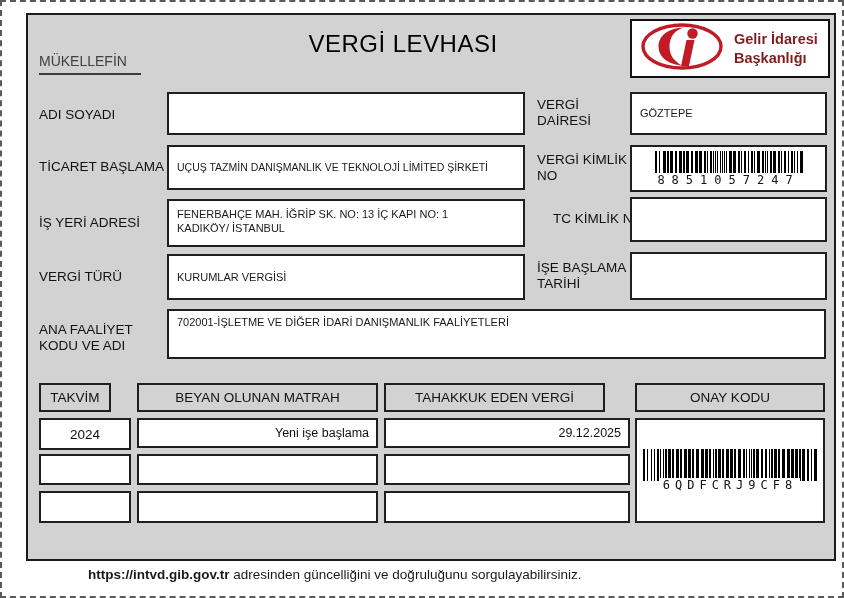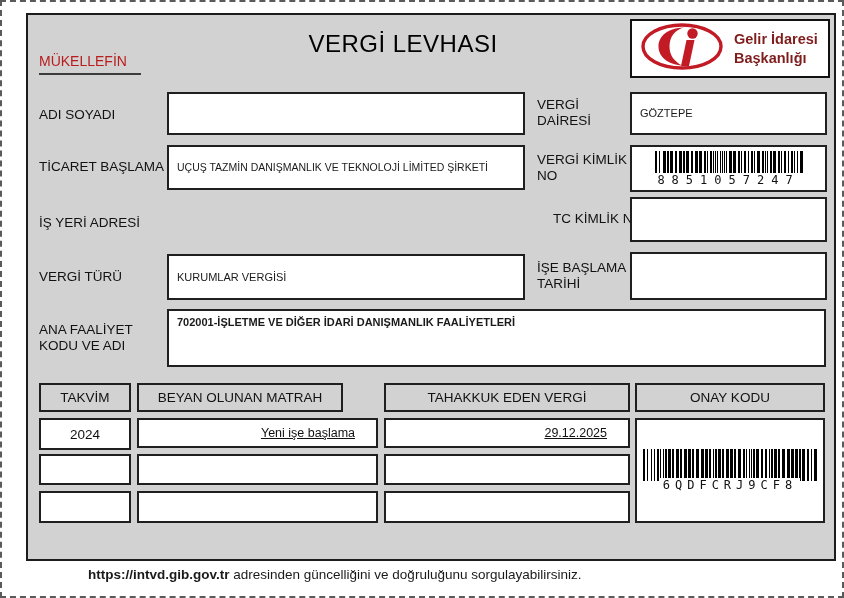--- a/index.html
+++ b/index.html
@@ -23,21 +23,21 @@
     position: absolute;
     font-size: 13.5px;
     line-height: 1.22;
     color: #121212;
     white-space: pre-line;
   }
   .section-lbl {
     position: absolute;
     left: 11px; top: 38px;
     font-size: 14px;
-    color: #b91c1c;
+    color: #404040;
     border-bottom: 2px solid #3c3c3c;
     padding: 0 14px 4px 0;
   }
   .doc-title {
     position: absolute;
     left: 160px; top: 15px; width: 430px;
     text-align: center;
     font-size: 24px;
     letter-spacing: 0.5px;
     color: #000;
@@ -90,21 +90,21 @@
     position: absolute;
     background: #fff;
     border: 2px solid #1f1f1f;
     display: flex;
     align-items: center;
     font-size: 12.5px;
     color: #111;
     overflow: hidden;
   }
   .cell.center { justify-content: center; font-size: 13.5px; }
-  .cell.right { justify-content: flex-end; padding-right: 21px; text-decoration: underline; }
+  .cell.right { justify-content: flex-end; padding-right: 7px; }
   .barcode {
     flex-direction: column;
     justify-content: center;
     align-items: center;
     padding: 0;
   }
   .bars { display: flex; align-items: stretch; }
   .bars i { background: #000; height: 100%; flex: none; display: block; }
   .bars-vkn { height: 25px; }
   .bars-onay { height: 32px; }
@@ -156,24 +156,28 @@
   <div class="lbl" style="left:11px; top:254px;">VERGİ TÜRÜ</div>
   <div class="lbl" style="left:11px; top:307px;">ANA FAALİYET
 KODU VE ADI</div>
 
   <div class="box" style="left:139px; top:77px;  width:358px; height:43px;">
     <span class="val"></span>
   </div>
   <div class="box" style="left:139px; top:130px; width:358px; height:45px;">
     <span class="val val-sm">UÇUŞ TAZMİN DANIŞMANLIK VE TEKNOLOJİ LİMİTED ŞİRKETİ</span>
   </div>
+  <div class="box top" style="left:139px; top:184px; width:358px; height:48px; padding-top:6px;">
+    <span class="val">FENERBAHÇE MAH. İĞRİP SK. NO: 13 İÇ KAPI NO: 1
+KADIKÖY/ İSTANBUL</span>
+  </div>
   <div class="box" style="left:139px; top:239px; width:358px; height:46px;">
     <span class="val">KURUMLAR VERGİSİ</span>
   </div>
-  <div class="box top" style="left:139px; top:294px; width:659px; height:58px;font-weight:bold;">
+  <div class="box top" style="left:139px; top:294px; width:659px; height:50px;">
     <span class="val">702001-İŞLETME VE DİĞER İDARİ DANIŞMANLIK FAALİYETLERİ</span>
   </div>
 
   <div class="lbl" style="left:509px; top:137px; width:110px;">VERGİ KİMLİK
 NO</div>
   <div class="lbl" style="left:509px; top:82px;  width:110px;">VERGİ
 DAİRESİ</div>
   <div class="lbl" style="left:509px; top:196px; width:110px;margin-left:16px;">TC KİMLİK NO</div>
   <div class="lbl" style="left:509px; top:245px; width:110px;">İŞE BAŞLAMA
 TARİHİ</div>
@@ -230,23 +234,23 @@
       </div>
     <div class="bc-text bc-vkn">8851057247</div>
   </div>
   <div class="box" style="left:602px; top:182px; width:197px; height:45px;">
     <span class="val"></span>
   </div>
   <div class="box" style="left:602px; top:237px; width:197px; height:48px;">
     <span class="val"></span>
   </div>
 
-  <div class="th" style="left:11px;  top:368px; width:92px;">TAKVİM</div>
-  <div class="th" style="left:109px; top:368px; width:206px;">BEYAN OLUNAN MATRAH</div>
-  <div class="th" style="left:356px; top:368px; width:246px;">TAHAKKUK EDEN VERGİ</div>
+  <div class="th" style="left:11px;  top:368px; width:72px;">TAKVİM</div>
+  <div class="th" style="left:109px; top:368px; width:241px;">BEYAN OLUNAN MATRAH</div>
+  <div class="th" style="left:356px; top:368px; width:221px;">TAHAKKUK EDEN VERGİ</div>
   <div class="th" style="left:607px; top:368px; width:190px;">ONAY KODU</div>
 
   <div class="cell center" style="left:11px;  top:403px; width:92px;  height:32px;">2024</div>
   <div class="cell right" style="left:109px; top:403px; width:241px; height:30px;">Yeni işe başlama</div>
   <div class="cell right" style="left:356px; top:403px; width:246px; height:30px;">29.12.2025</div>
 
   <div class="cell center" style="left:11px;  top:439px; width:92px;  height:31px;"></div>
   <div class="cell right" style="left:109px; top:439px; width:241px; height:31px;"></div>
   <div class="cell right" style="left:356px; top:439px; width:246px; height:31px;"></div>
 

